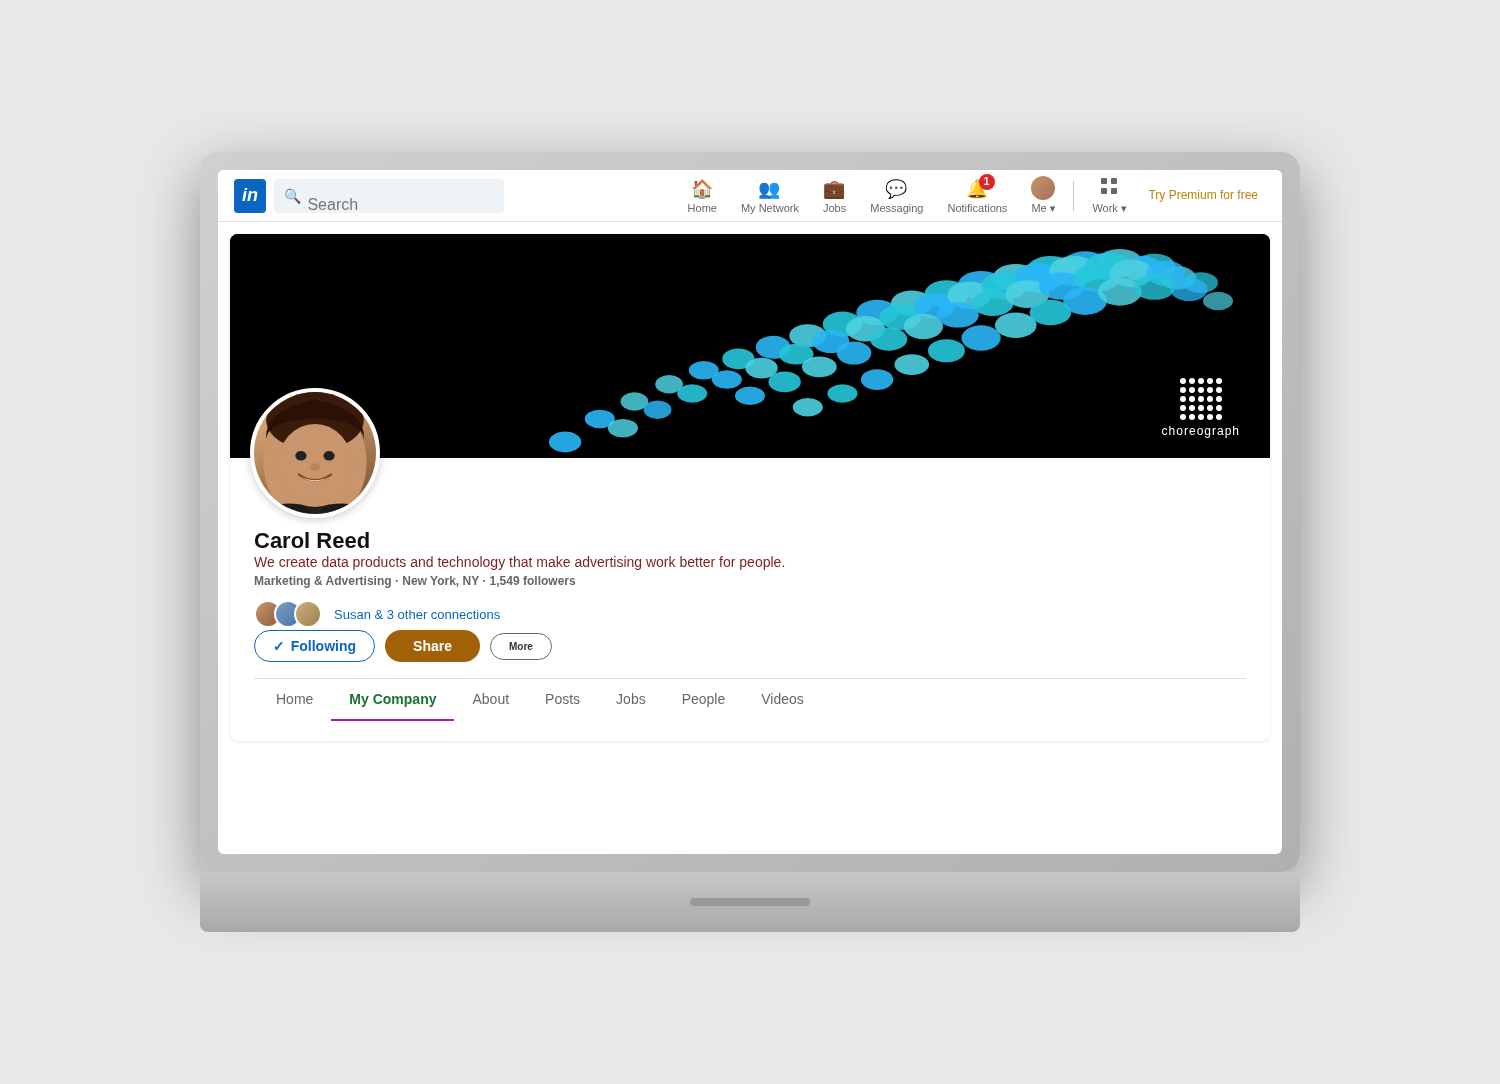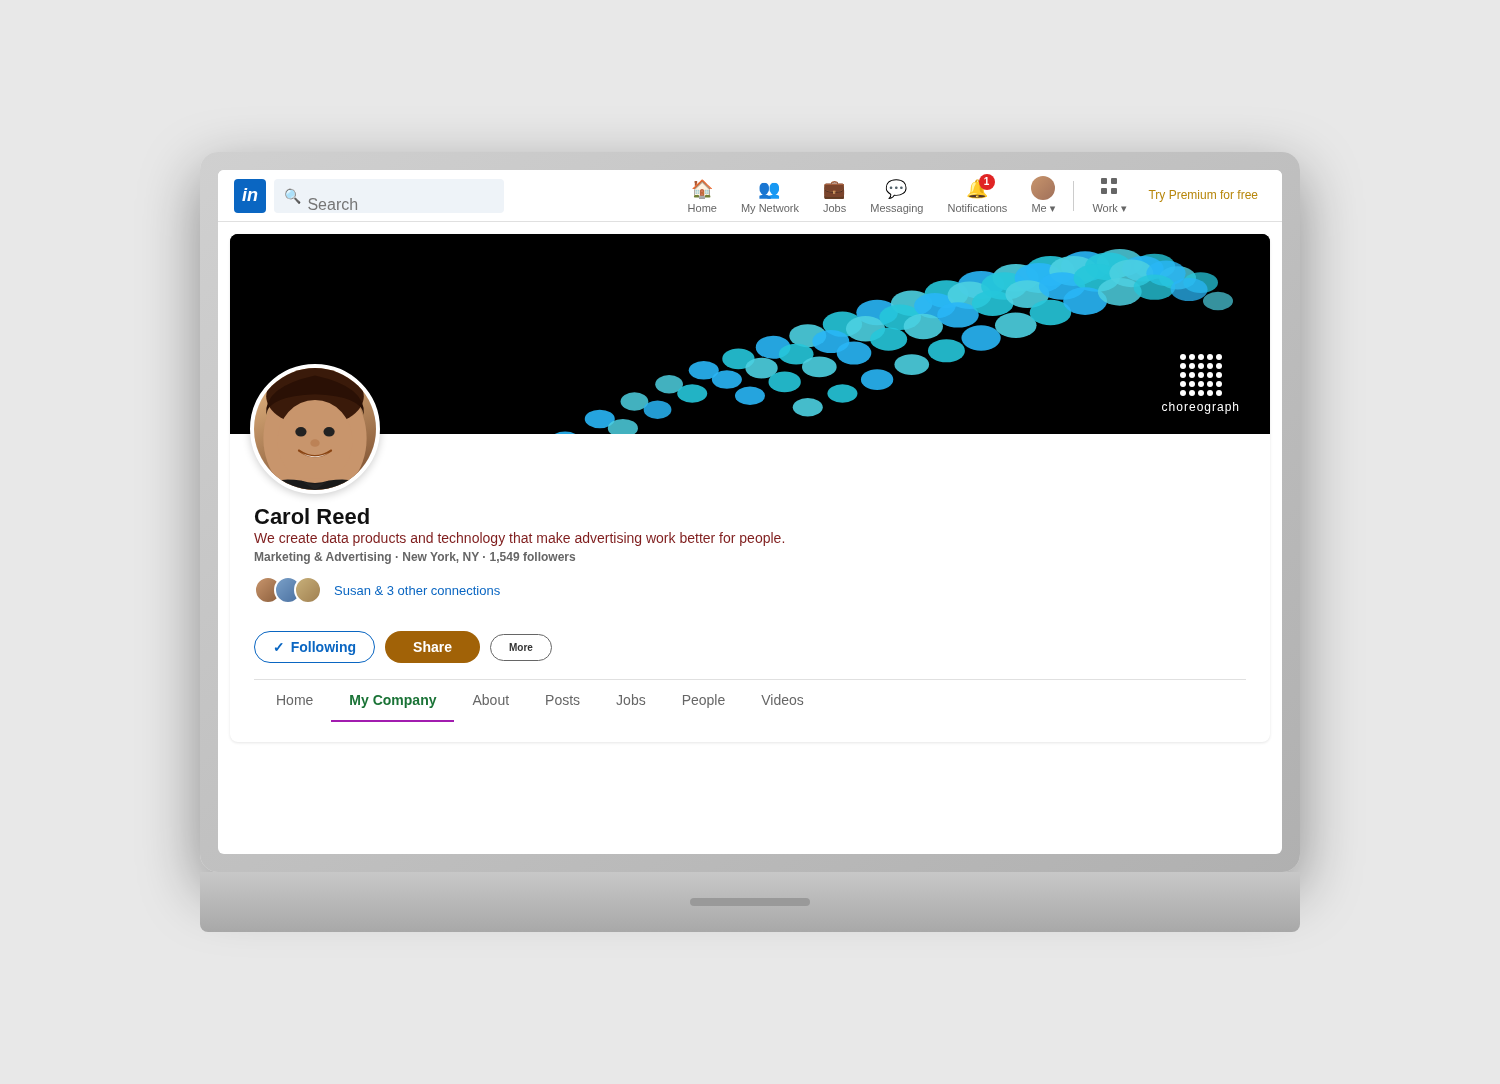--- a/index.html
+++ b/index.html
@@ -175,21 +175,21 @@
     
     .profile-section {
       background: #fff;
       margin: 12px;
       border-radius: 8px;
       overflow: hidden;
       box-shadow: 0 1px 3px rgba(0,0,0,0.1);
     }
 
     .cover-photo {
-      height: 200px;
+      height: 224px;
       background: #000;
       position: relative;
       overflow: hidden;
     }
 
     .cover-logo {
       position: absolute;
       bottom: 20px;
       right: 30px;
       color: #fff;
@@ -270,21 +270,21 @@
       font-size: 12px;
       color: #666;
       margin-bottom: 12px;
       font-weight: bold;
     }
 
     .connections-row {
       display: flex;
       align-items: center;
       gap: 8px;
-      margin-bottom: 27px;
+      margin-bottom: 2px;
       text-align: right;
     }
 
     .connection-avatars {
       display: flex;
     }
 
     .conn-avatar {
       width: 28px;
       height: 28px;

